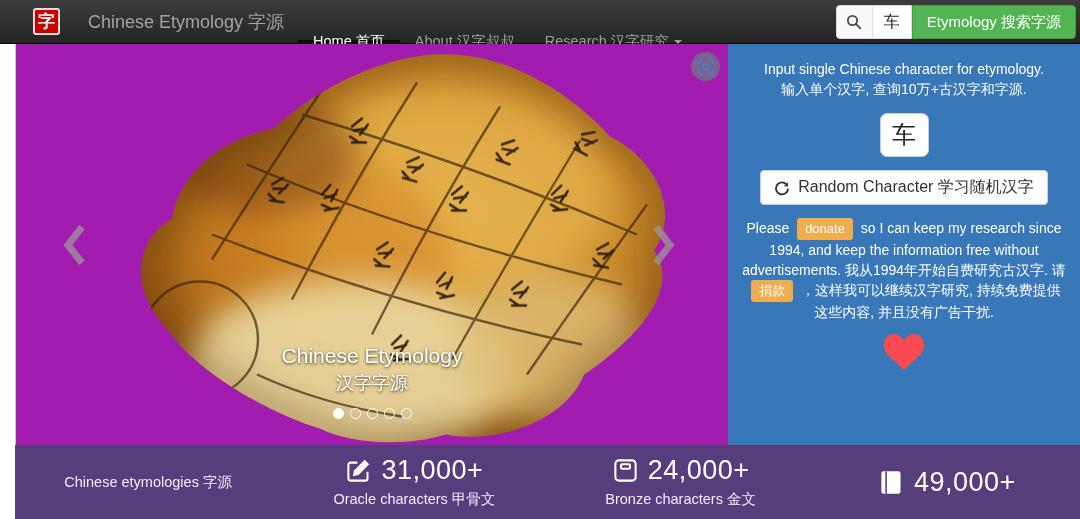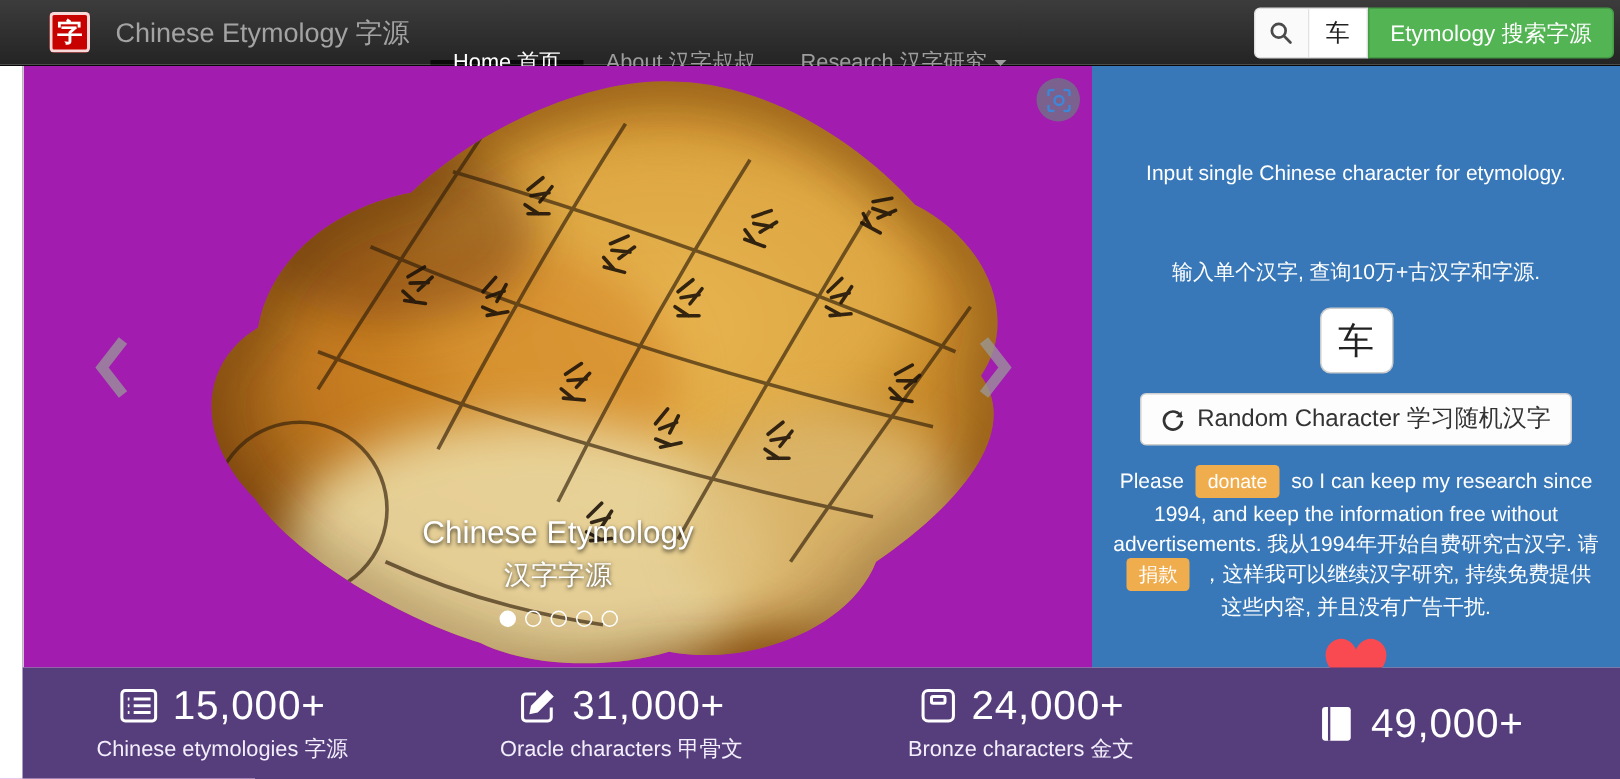--- a/index.html
+++ b/index.html
@@ -8,21 +8,21 @@
 
   
   .navbar { position:absolute; top:0; left:0; width:1080px; height:44px;
             background:linear-gradient(#3c3c3c,#242424); border-bottom:1px solid #080808;
             display:flex; align-items:stretch; }
   .brand-wrap { display:flex; align-items:center; padding-left:33px; }
   .logo { width:27px; height:27px; background:#c70000; border-radius:3px;
           display:flex; align-items:center; justify-content:center;
           box-shadow:inset 0 0 0 2px rgba(255,255,255,.85); }
   .logo span { color:#fff; font-size:17px; font-weight:bold; line-height:1; }
-  .brand-title { color:#a3a3a3; font-size:18px; margin-left:17px; white-space:nowrap; }
+  .brand-title { color:#a3a3a3; font-size:18px; margin-left:28px; white-space:nowrap; }
   .tabs { display:flex; margin-left:14px; }
   .tab { display:flex; align-items:center; padding:0 15px; color:#9d9d9d; font-size:14.5px;
          cursor:pointer; white-space:nowrap;margin-top:40px; }
   .tab.active { background:#0a0a0a; color:#fff; }
   .caret { display:inline-block; margin-left:5px; width:0; height:0;
            border-left:4px solid transparent; border-right:4px solid transparent;
            border-top:4px solid #9d9d9d; }
   .nav-search { position:absolute; right:4px; top:5px; height:34px; display:flex; }
   .search-box { display:flex; background:#fff; border-radius:4px 0 0 4px; overflow:hidden;
                 border:1px solid #ddd; }
@@ -50,21 +50,21 @@
   .caption .t1 { font-size:21px; }
   .caption .t2 { font-size:18px; margin-top:3px; }
   .dots { position:absolute; left:0; right:0; bottom:22px; text-align:center; }
   .dots span { display:inline-block; width:11px; height:11px; border-radius:50%;
                border:1px solid #fff; margin:0 3px; cursor:pointer; background:transparent; }
   .dots span.active { background:#fff; }
 
   
   .panel { width:352px; background:#3878b8; color:#fff; text-align:center;
            font-size:14px; padding-top:15px; }
-  .panel .instr { line-height:20px;margin-top:46px; }
+  .panel .instr { line-height:20px; }
   .char-input { display:block; margin:14px auto 0; width:49px; height:44px;
                 border:1px solid #ccc; border-radius:7px; text-align:center;
                 font-size:24px; color:#222; outline:none; font-family:inherit; }
   .btn-ety { display:inline-flex; align-items:center; gap:6px; margin-top:16px;
              background:#47a447; border:1px solid #398439; color:#fff; font-size:14.5px;
              padding:5px 12px; border-radius:4px; cursor:pointer; }
   .btn-random { display:inline-flex; align-items:center; gap:8px; margin-top:13px;
                 background:#fdfdfd; border:1px solid #cfcfcf; color:#333; font-size:16px;
                 padding:6px 13px; border-radius:4px; cursor:pointer; }
   .donate-p { margin:13px 14px 0; line-height:20px; }
@@ -233,32 +233,20 @@
     <div class="heart">
       <svg width="42" height="38" viewBox="0 0 32 30">
         <path fill="#f84a50" d="M23.6 1.5c-3.4 0-6.3 2.7-7.6 5.6C14.7 4.2 11.8 1.5 8.4 1.5 3.8 1.5 0 5.3 0 9.9c0 9.3 9.4 11.8 16 20.6 6.6-8.8 16-11.3 16-20.6 0-4.6-3.8-8.4-8.4-8.4z"></path>
       </svg>
     </div>
   </div>
 </div>
 
 <footer class="stats">
   <div class="stat">
-    <div class="stat-top">
-      <svg width="27" height="27" viewBox="0 0 24 24" fill="none" stroke="#fff" stroke-width="1.8">
-        <rect x="2" y="3" width="20" height="18" rx="2"></rect>
-        <line x1="9" y1="8" x2="19" y2="8"></line>
-          <line x1="9" y1="12" x2="19" y2="12"></line>
-          <line x1="9" y1="16" x2="19" y2="16"></line>
-        <line x1="5.5" y1="8" x2="6.5" y2="8"></line>
-          <line x1="5.5" y1="12" x2="6.5" y2="12"></line>
-          <line x1="5.5" y1="16" x2="6.5" y2="16"></line>
-      </svg>
-      <span class="stat-val">15,000+</span>
-    </div>
     <div class="stat-label">Chinese etymologies 字源</div>
   </div>
 
   <div class="stat">
     <div class="stat-top">
       <svg width="27" height="27" viewBox="0 0 24 24" fill="none" stroke="#fff" stroke-width="1.8">
         <path d="M20 13 v6 a2 2 0 0 1 -2 2 H5 a2 2 0 0 1 -2 -2 V7 a2 2 0 0 1 2 -2 h6"></path>
         <path d="M17.5 2.5 l4 4 L12 16 l-5 1 1 -5 z" fill="#fff" stroke="none"></path>
       </svg>
       <span class="stat-val">31,000+</span>

